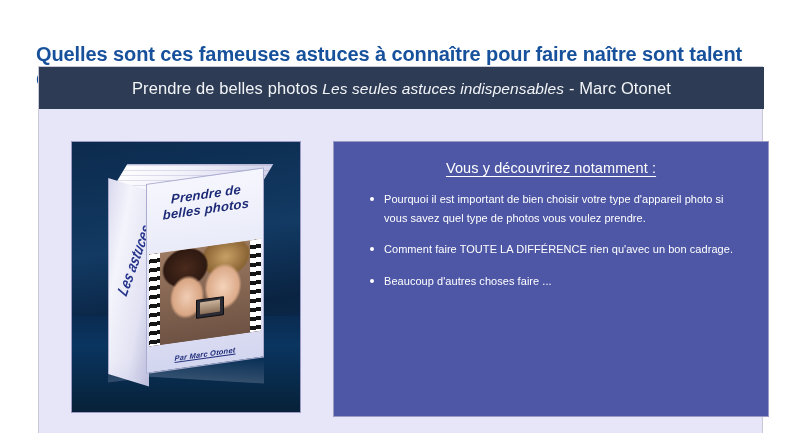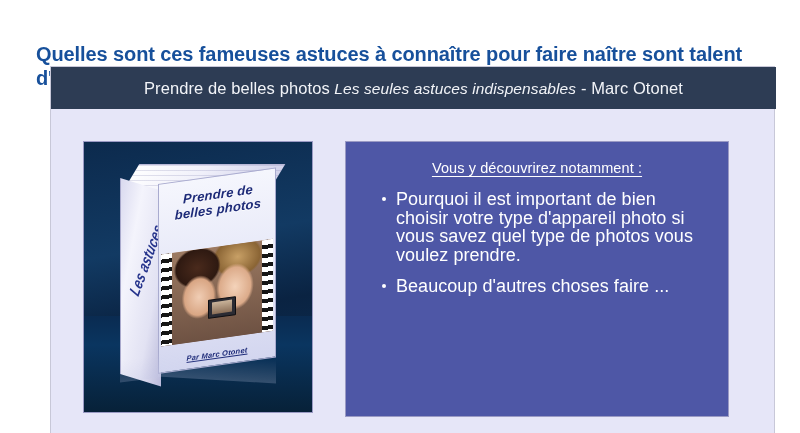--- a/index.html
+++ b/index.html
@@ -29,21 +29,21 @@
     font-size: 20px;
     font-weight: bold;
     line-height: 24px;
     letter-spacing: -0.1px;
     margin-top: 40px;
   }
 
   
   .card {
     position: absolute;
-    left: 50px;
+    left: 38px;
     top: 66px;
     width: 725px;
     height: 367px;
     background: #e6e6f8;
     border: 1px solid #c8c8d8;
     border-bottom: none;
     box-sizing: border-box;
   }
 
   
@@ -267,21 +267,21 @@
     height: 52px;
     background: linear-gradient(180deg, #c3c7e6 0%, rgba(195,199,230,0) 100%);
     transform: skewY(17deg);
   }
 
   
   .bulletpanel {
     position: absolute;
     left: 294px;
     top: 74px;
-    width: 384px;
+    width: 436px;
     height: 276px;
     background: #4e57a6;
     border: 1px solid #9a9ac4;
     box-sizing: border-box;
     color: #ffffff;
     padding: 16px 14px 10px 14px;
   }
   .bp-heading {
     text-align: center;
     font-size: 14.5px;
@@ -290,21 +290,21 @@
     margin: 2px 0 14px 0;
     letter-spacing: 0.1px;
   }
   .bp-list {
     list-style: none;
     margin: 0;
     padding: 0 6px 0 22px;
   }
   .bp-list li {
     position: relative;
-    font-size: 18px;
+    font-size: 11px;
     line-height: 18.5px;
     margin-bottom: 13px;
     padding-left: 14px;
     letter-spacing: 0.05px;
   }
   .bp-list li .dot {
     position: absolute;
     left: 0;
     top: 7px;
     width: 4px;
@@ -355,18 +355,19 @@
       <div class="box-reflect">
         <div class="rs"></div>
         <div class="rf"></div>
       </div>
     </div>
 
     <div class="bulletpanel">
       <div class="bp-heading">Vous y découvrirez notamment :</div>
       <ul class="bp-list">
         <li><span class="dot"></span><span>Pourquoi il est important de bien choisir votre type d'appareil photo si vous savez quel type de photos vous voulez prendre.</span></li>
+        <li><span class="dot"></span><span>Comment faire TOUTE LA DIFFÉRENCE rien qu'avec un bon cadrage.</span></li>
         <li><span class="dot"></span><span>Beaucoup d'autres choses faire ...</span></li>
       </ul>
     </div>
 
   </div>
 </div>
 
 </body></html>

